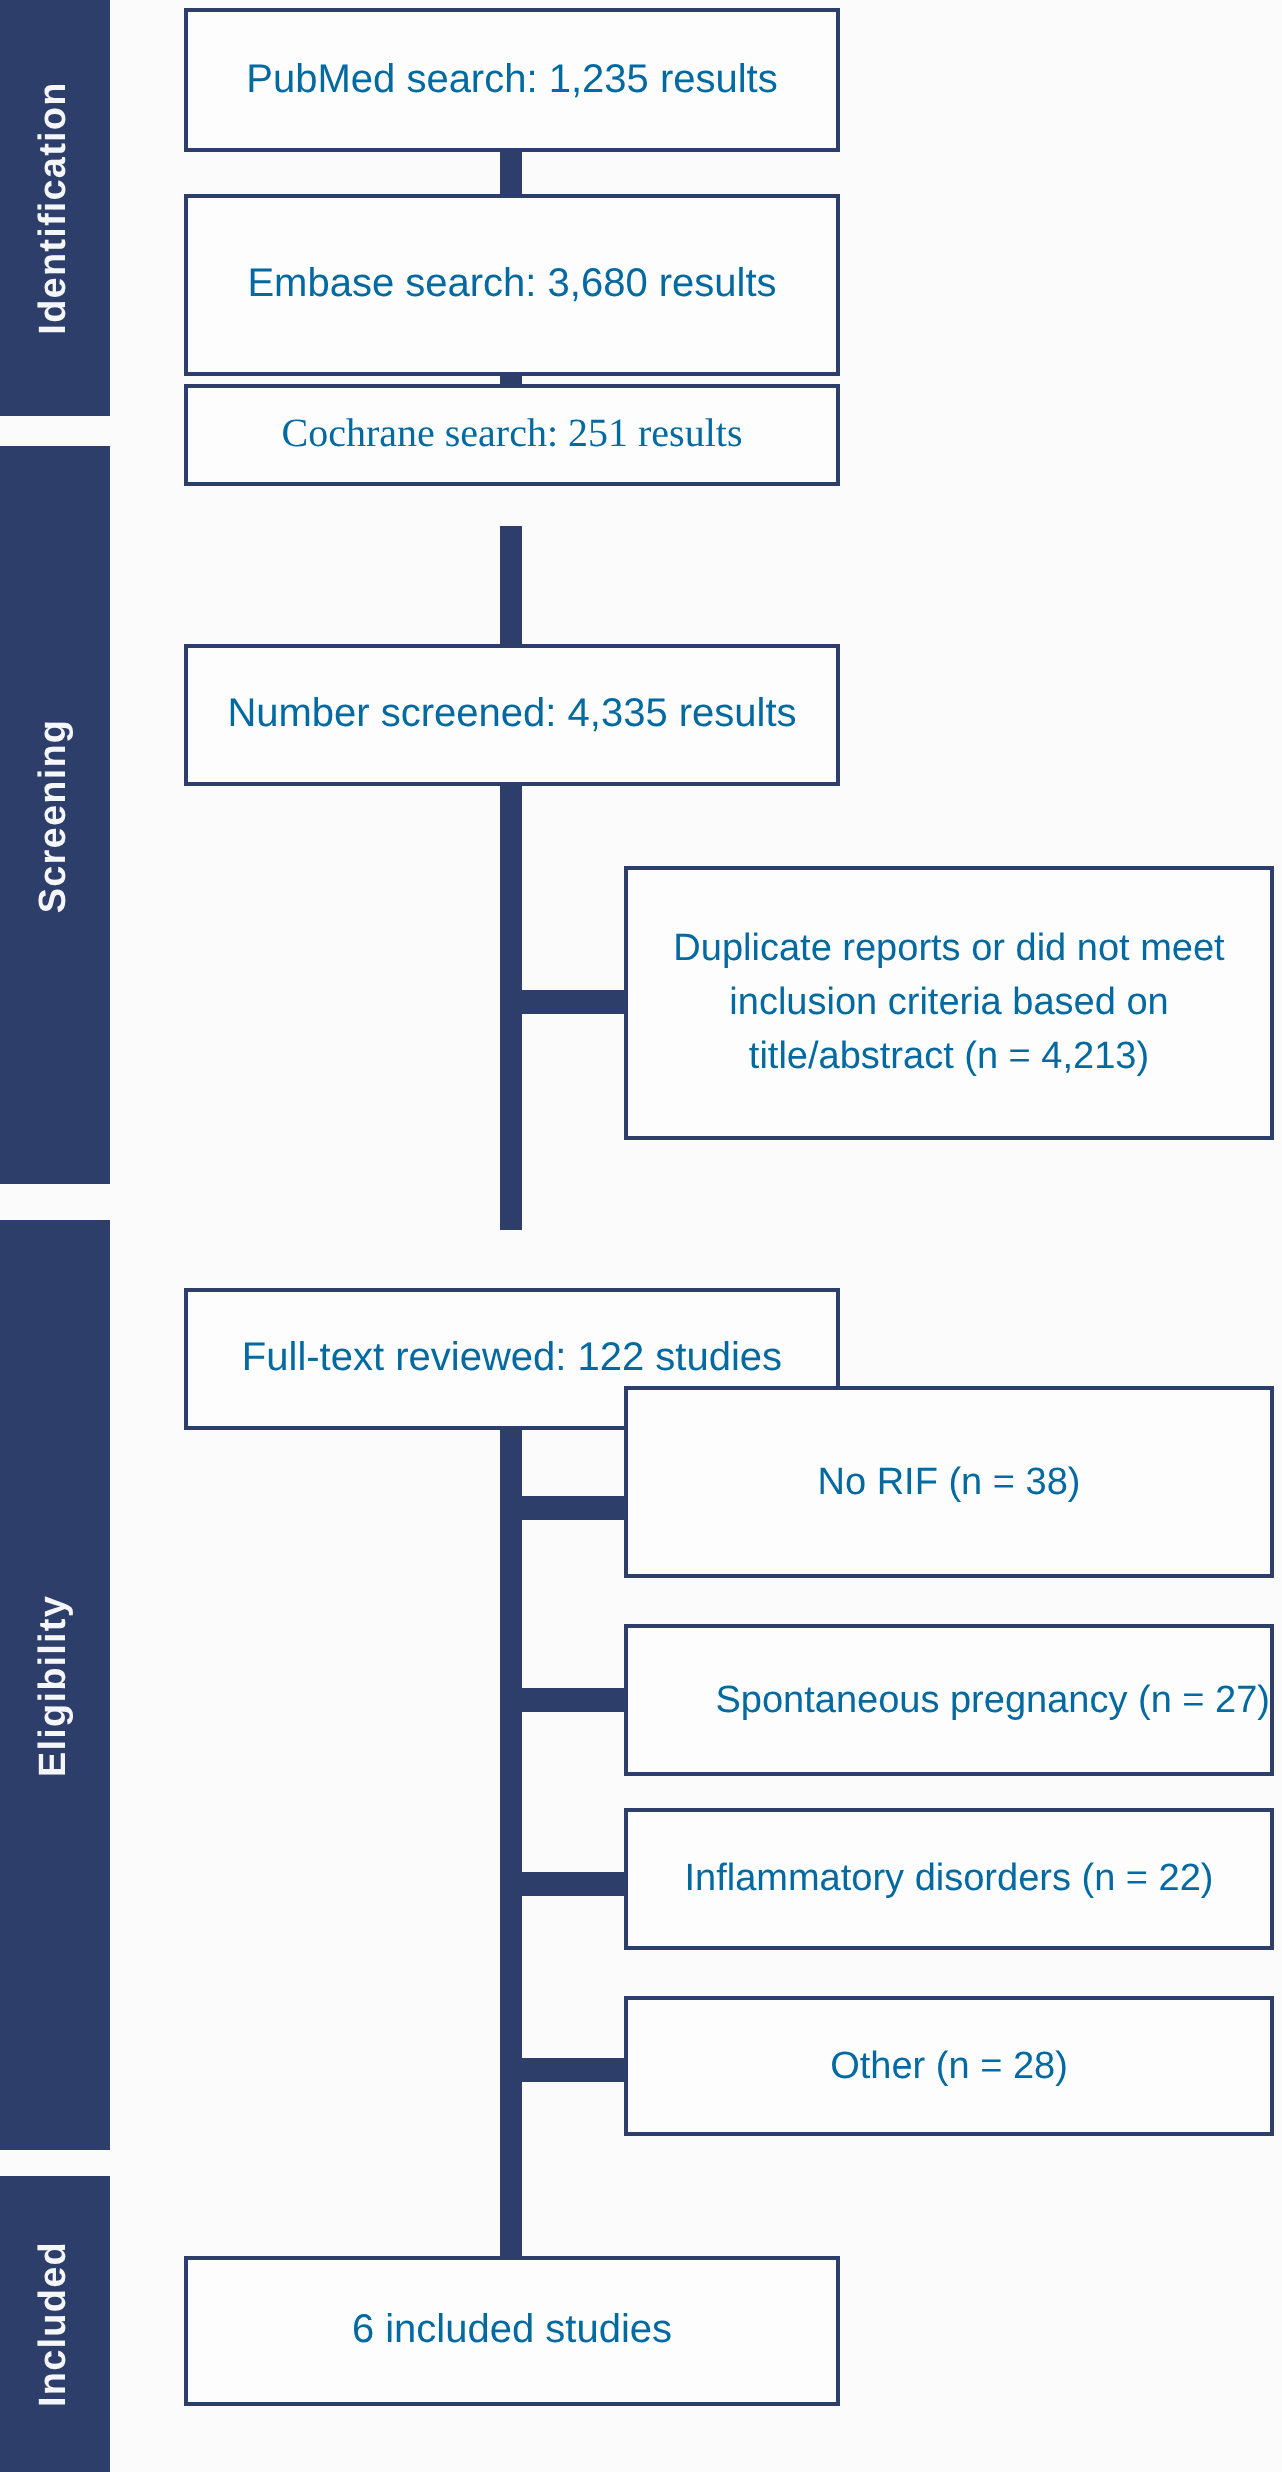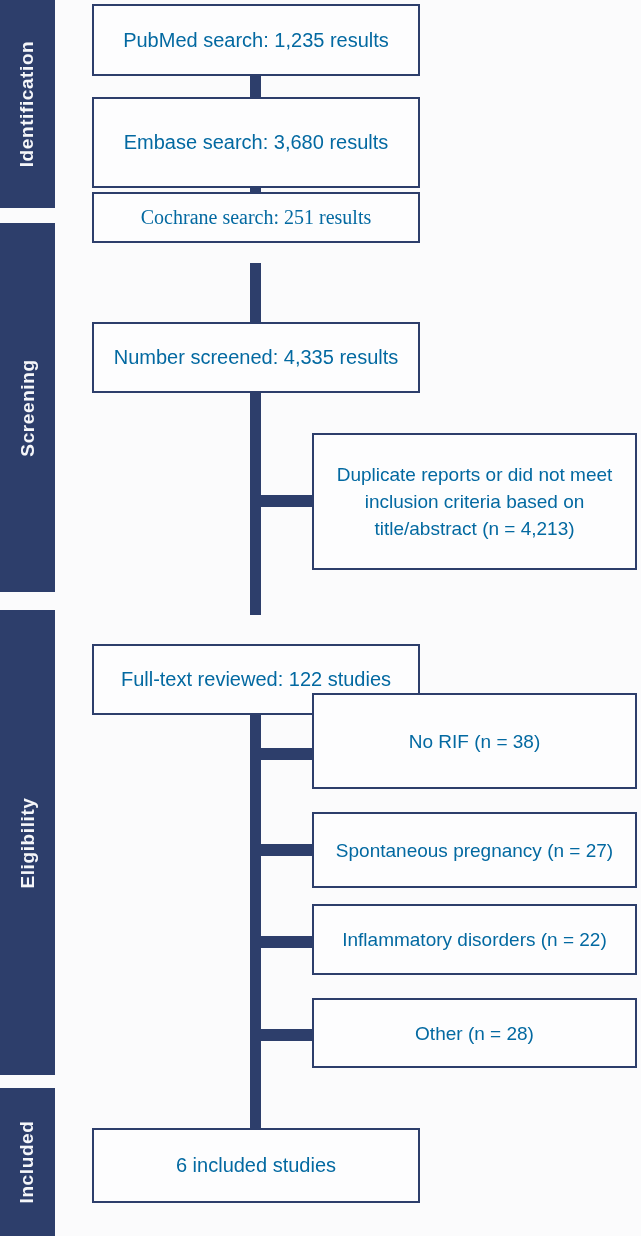--- a/index.html
+++ b/index.html
@@ -76,21 +76,21 @@
 
   #box-pubmed    { top: 4px;    height: 72px; }
   #box-embase    { top: 97px;   height: 91px; }
   #box-cochrane  { top: 192px;  height: 51px; font-family: Liberation Serif, serif; }
   #box-screened  { top: 322px;  height: 71px; }
   #box-fulltext  { top: 613px;  height: 71px; margin-top: 31px; }
   #box-included  { top: 1128px; height: 75px; }
 
   #box-duplicate    { top: 433px; height: 137px; padding: 0 16px; }
   #box-norif        { top: 693px; height: 96px; }
-  #box-spontaneous  { top: 812px; height: 76px; }
+  #box-spontaneous  { top: 812px; height: 76px; justify-content: flex-end; }
   #box-inflammatory { top: 904px; height: 71px; }
   #box-other        { top: 998px; height: 70px; }
 </style>
 </head>
 <body>
 
 <div id="canvas">
 
   <div class="stage" id="stage-identification">
     <span class="stage-label">Identification</span>

